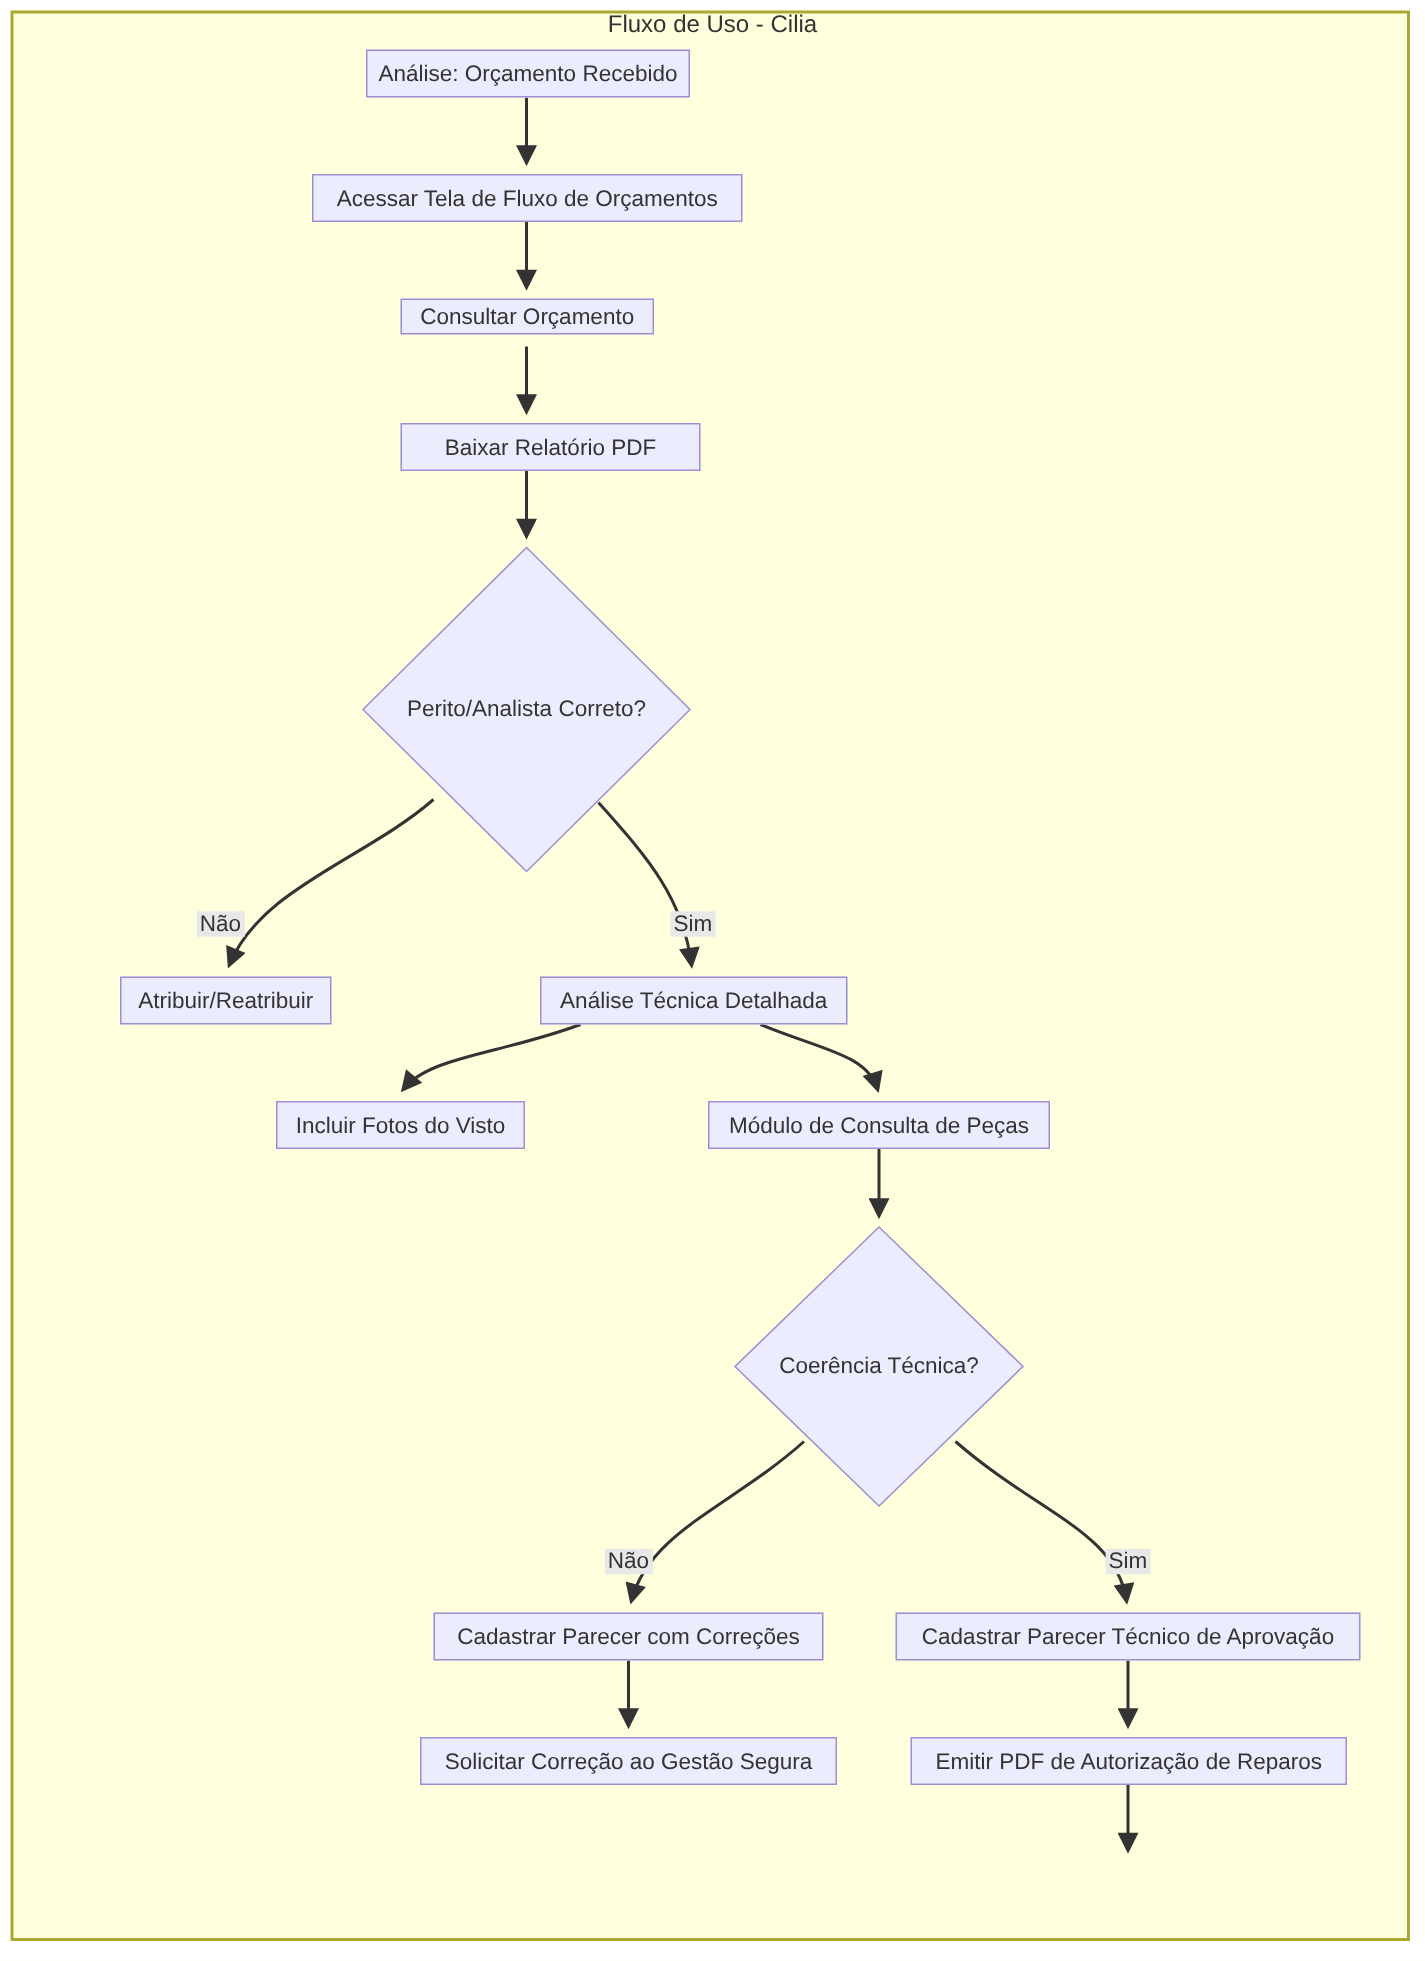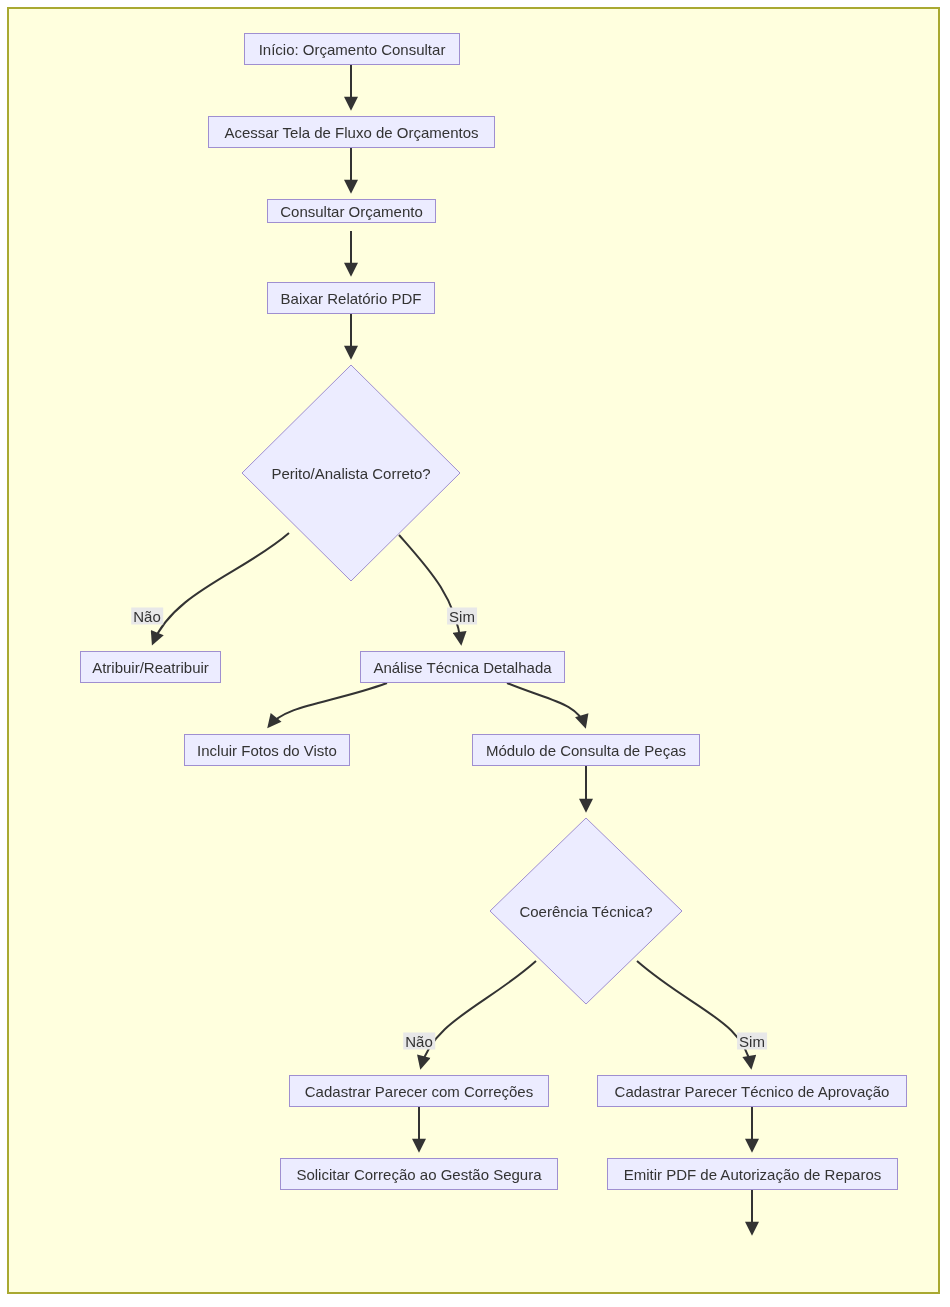--- a/index.html
+++ b/index.html
@@ -62,20 +62,21 @@
     color: #333333;
     padding: 0 2px;
     white-space: nowrap;
   }
 </style>
 </head>
 <body>
 
 <div class="stage">
   <div class="frame"></div>
+  <div class="diagram-title">Fluxo de Uso - Cilia</div>
 
   <svg class="edges-layer" width="950" height="1307" viewBox="0 0 950 1307" xmlns="http://www.w3.org/2000/svg">
     <defs>
       <marker id="arrow" viewBox="0 0 10 10" refX="8" refY="5" markerWidth="8" markerHeight="7" orient="auto-start-reverse">
         <path d="M0,0 L10,5 L0,10 z" fill="#333333"></path>
       </marker>
     </defs>
 
     <path d="M351,65 L351,108" fill="none" stroke="#333333" stroke-width="2" marker-end="url(#arrow)"></path>
     <path d="M351,148 L351,191" fill="none" stroke="#333333" stroke-width="2" marker-end="url(#arrow)"></path>
@@ -94,24 +95,24 @@
     <path d="M637,961 C692,1009 744,1021 751,1067" fill="none" stroke="#333333" stroke-width="2" marker-end="url(#arrow)"></path>
 
     <path d="M419,1107 L419,1150" fill="none" stroke="#333333" stroke-width="2" marker-end="url(#arrow)"></path>
     <path d="M752,1107 L752,1150" fill="none" stroke="#333333" stroke-width="2" marker-end="url(#arrow)"></path>
     <path d="M752,1190 L752,1233" fill="none" stroke="#333333" stroke-width="2" marker-end="url(#arrow)"></path>
 
     <polygon points="351,365 460,473 351,581 242,473" fill="#ececff" stroke="#9f8fd0" stroke-width="1"></polygon>
     <polygon points="586,818 682,911 586,1004 490,911" fill="#ececff" stroke="#9f8fd0" stroke-width="1"></polygon>
   </svg>
 
-  <div class="node" style="left:244px; top:33px; width:216px; height:32px;">Início: Orçamento Consultar</div>
+  <div class="node" style="left:244px; top:33px; width:216px; height:32px;">Análise: Orçamento Recebido</div>
   <div class="node" style="left:208px; top:116px; width:287px; height:32px;">Acessar Tela de Fluxo de Orçamentos</div>
   <div class="node" style="left:267px; top:199px; width:169px; height:24px;">Consultar Orçamento</div>
-  <div class="node" style="left:267px; top:282px; width:168px; height:32px;">Baixar Relatório PDF</div>
+  <div class="node" style="left:267px; top:282px; width:200px; height:32px;">Baixar Relatório PDF</div>
 
   <div class="diamond-label" style="left:351px; top:473px;">Perito/Analista Correto?</div>
 
   <div class="node" style="left:80px; top:651px; width:141px; height:32px;">Atribuir/Reatribuir</div>
   <div class="node" style="left:184px; top:734px; width:166px; height:32px;">Incluir Fotos do Visto</div>
 
   <div class="node" style="left:360px; top:651px; width:205px; height:32px;">Análise Técnica Detalhada</div>
   <div class="node" style="left:472px; top:734px; width:228px; height:32px;">Módulo de Consulta de Peças</div>
 
   <div class="diamond-label" style="left:586px; top:911px;">Coerência Técnica?</div>

